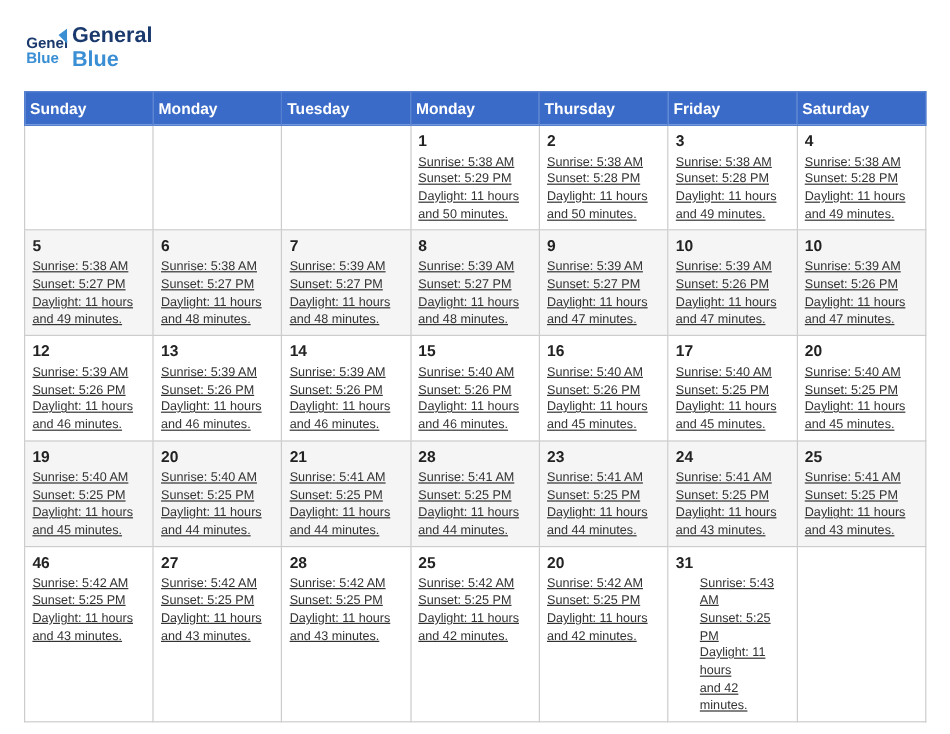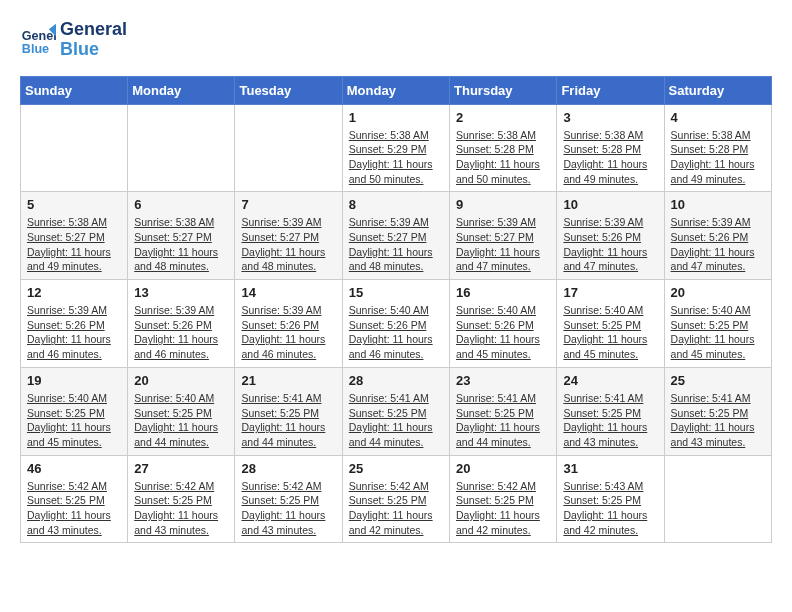--- a/index.html
+++ b/index.html
@@ -331,21 +331,21 @@
         </td>
         <td>
           <span class="day-num">20</span>
           <div class="day-info" style="white-space: pre-line;">Sunrise: 5:42 AM
 Sunset: 5:25 PM
 Daylight: 11 hours
 and 42 minutes.</div>
         </td>
         <td>
           <span class="day-num">31</span>
-          <div class="day-info" style="white-space: pre-line;">Sunrise: 5:43 AM
+          <div class="day-info" style="white-space: pre-line; margin-left: 20px;">Sunrise: 5:43 AM
 Sunset: 5:25 PM
 Daylight: 11 hours
 and 42 minutes.</div>
         </td>
         <td class="empty-cell"></td>
       </tr>
     </tbody>
 </table>
 
 </body></html>

